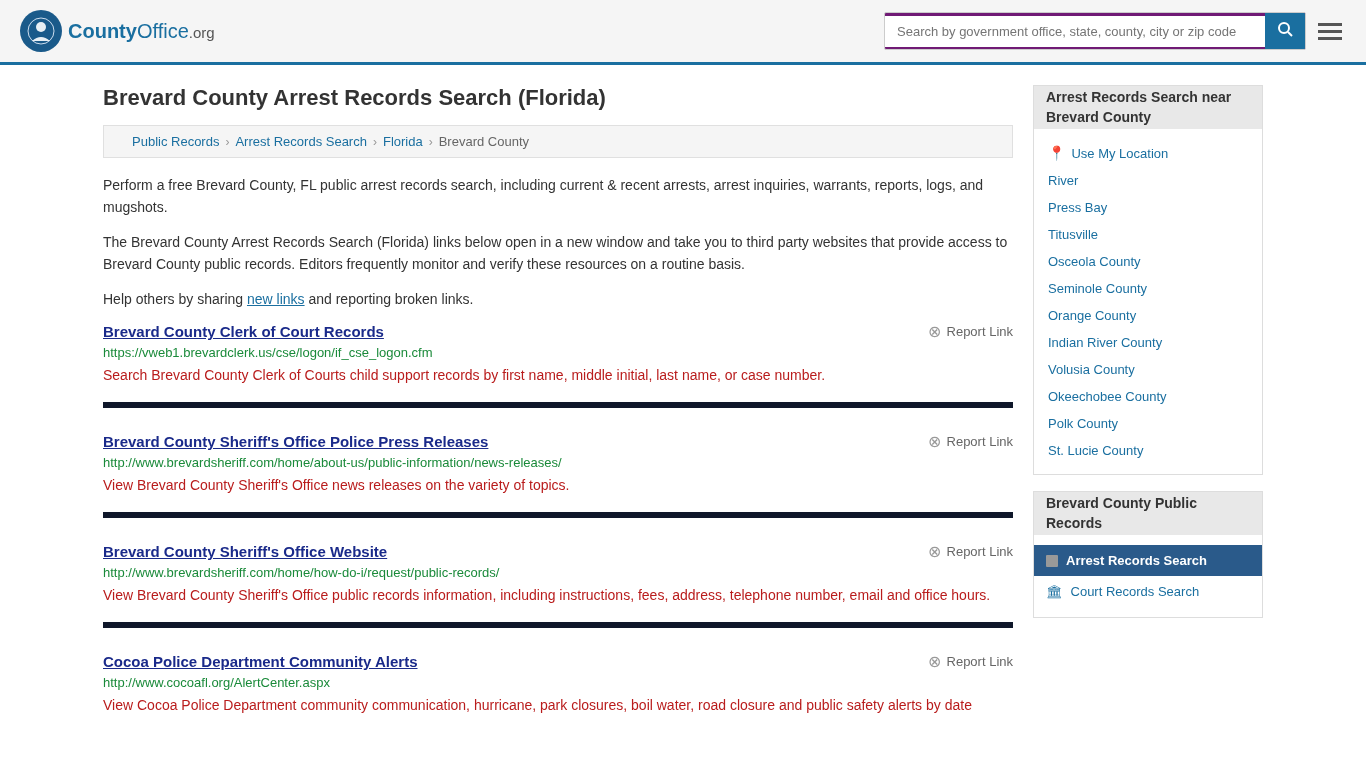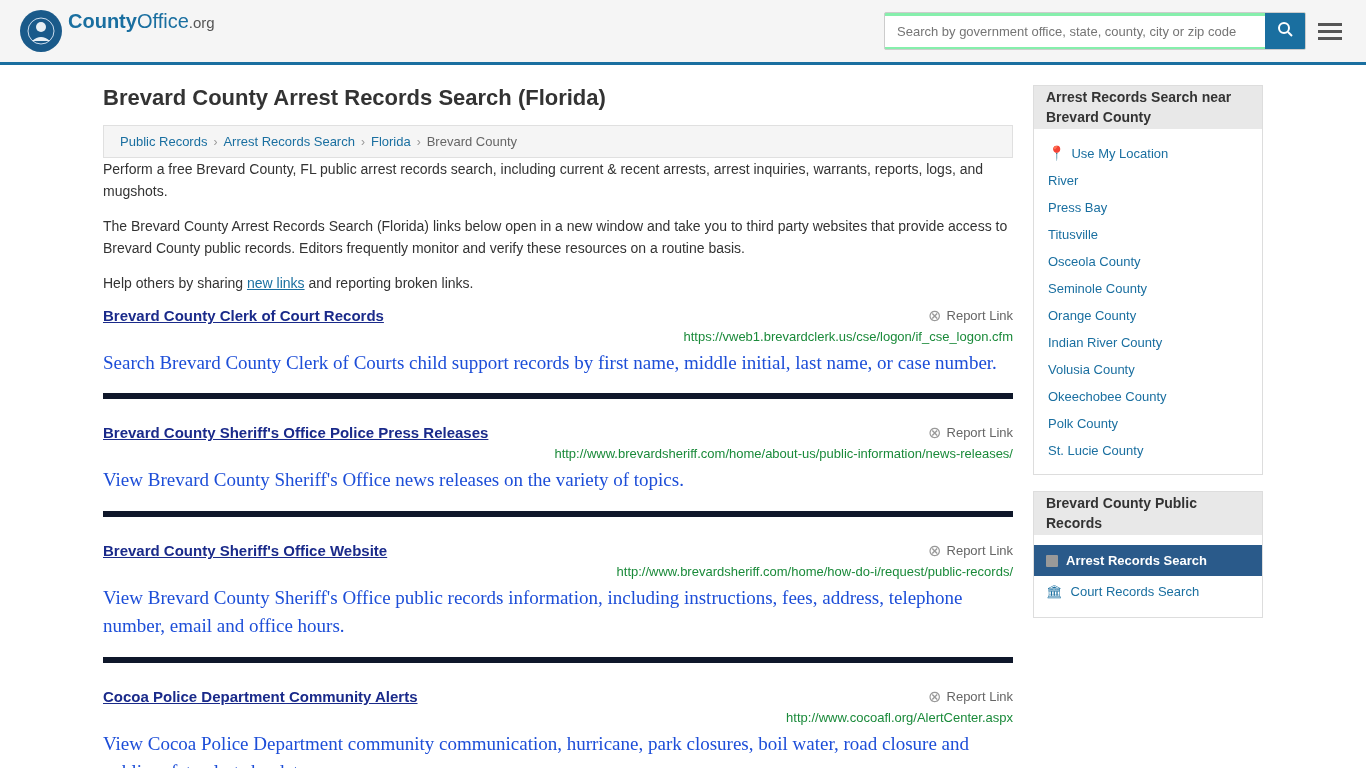--- a/index.html
+++ b/index.html
@@ -9,20 +9,21 @@
     .header {
       background: #f5f5f5;
       border-bottom: 3px solid #1a6fa0;
       padding: 10px 20px;
       display: flex;
       align-items: center;
       justify-content: space-between;
     }
     .logo-area {
       display: flex;
+      align-items: center;
       gap: 6px;
     }
     .logo-circle {
       width: 42px;
       height: 42px;
       border-radius: 50%;
       background: #1a5a8a;
       display: flex;
       align-items: center;
       justify-content: center;
@@ -32,21 +33,21 @@
     }
     .search-area {
       display: flex;
       align-items: center;
       gap: 8px;
     }
     .search-box {
       display: flex;
       align-items: center;
       border: 1px solid #ccc;
-      background: #86efac;
+      background: #701a75;
       border-radius: 2px;
       overflow: hidden;
     }
     .search-input {
       width: 380px;
       padding: 8px 12px;
       border: none;
       outline: none;
       font-size: 13px;
       color: #999;
@@ -100,22 +101,22 @@
     }
 
     
     .breadcrumb {
       display: flex;
       align-items: center;
       gap: 6px;
       font-size: 13px;
       color: #666;
       background: #f5f5f5;
-      padding: 8px 16px;
-      margin-bottom: 0;
+      padding: 8px 28px;
+      margin-bottom: 16px;
       border: 1px solid #e0e0e0;
     }
     .breadcrumb a {
       color: #1a6fa0;
       text-decoration: none;
     }
     .breadcrumb-sep { color: #999; font-size: 12px; }
 
     
     .description {
@@ -159,27 +160,25 @@
       white-space: nowrap;
     }
     .report-icon {
       font-size: 16px;
       color: #999;
     }
     .result-url {
       color: #1a8a3a;
       font-size: 13px;
       margin-bottom: 5px;
-      text-align: right;
     }
     .result-desc {
-      color: #1d4ed8;
-      font-size: 19px;
+      color: #b91c1c;
+      font-size: 14px;
       line-height: 1.5;
-      font-family: Liberation Serif, serif;
     }
 
     
     .sidebar-box {
       border: 1px solid #ddd;
       margin-bottom: 16px;
     }
     .sidebar-title {
       background: #e8e8e8;
       padding: 2px 12px;

